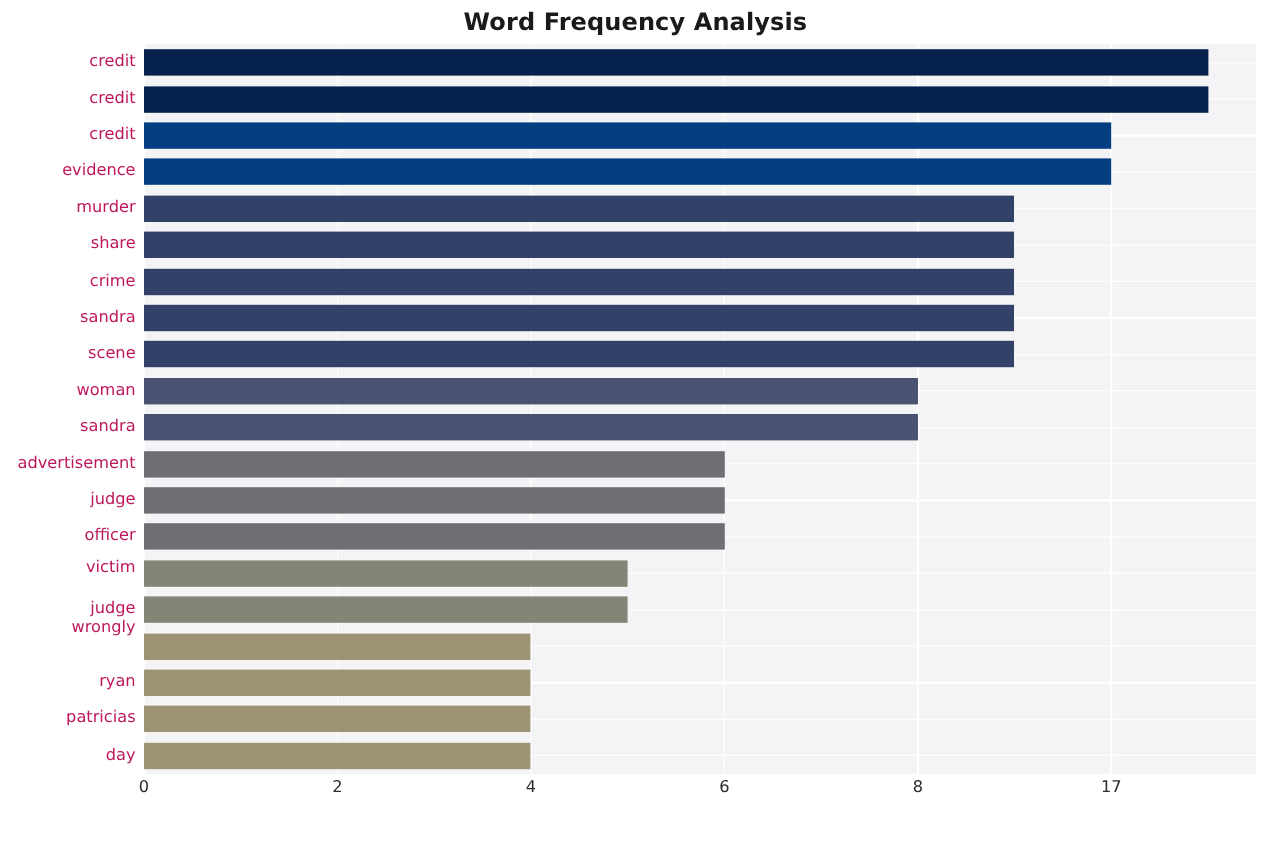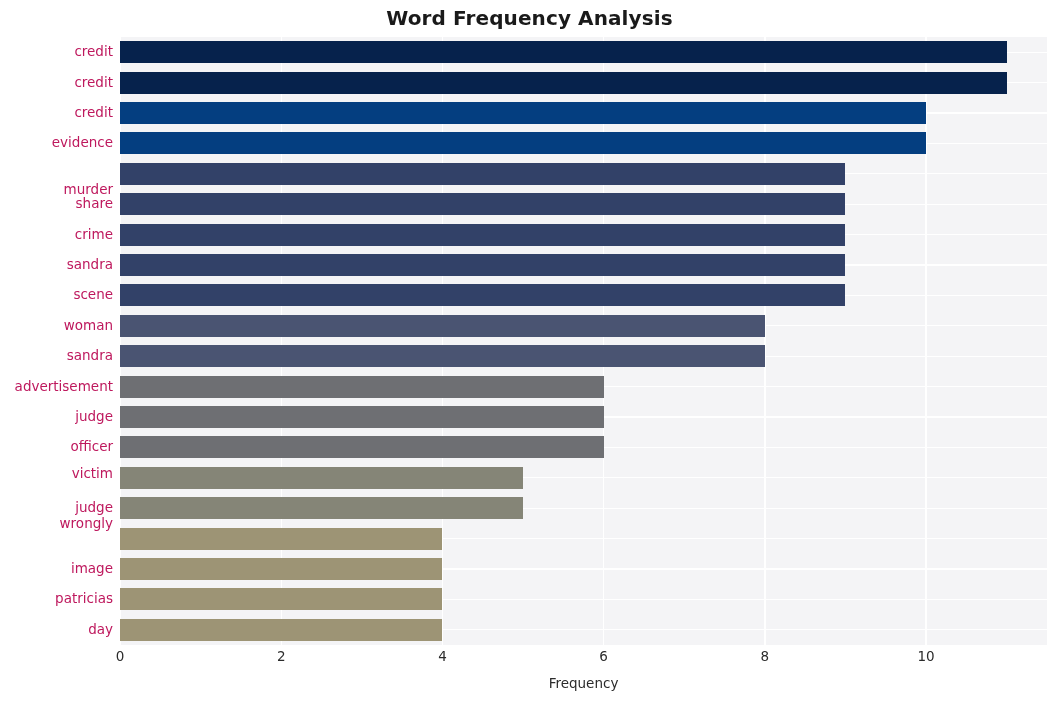--- a/index.html
+++ b/index.html
@@ -161,42 +161,41 @@
       <div class="bar" title="ryan: 4" style="left: 0px; top: 521px; width: 322.435px; background: rgb(157, 148, 117);"></div>
       <div class="bar" title="patricias: 4" style="left: 0px; top: 551.4px; width: 322.435px; background: rgb(157, 148, 117);"></div>
       <div class="bar" title="day: 4" style="left: 0px; top: 581.8px; width: 322.435px; background: rgb(157, 148, 117);"></div>
     </div>
 
   <div id="ylabels">
       <div class="ylabel" style="top: 8.2px;">credit</div>
       <div class="ylabel" style="top: 38.6px;">credit</div>
       <div class="ylabel" style="top: 69px;">credit</div>
       <div class="ylabel" style="top: 99.4px;">evidence</div>
-      <div class="ylabel" style="top: 129.8px; margin-top: 16px;">murder</div>
+      <div class="ylabel" style="top: 129.8px;">murder</div>
       <div class="ylabel" style="top: 160.2px;">share</div>
       <div class="ylabel" style="top: 190.6px;">crime</div>
       <div class="ylabel" style="top: 221px;">sandra</div>
       <div class="ylabel" style="top: 251.4px;">scene</div>
       <div class="ylabel" style="top: 281.8px;">woman</div>
       <div class="ylabel" style="top: 312.2px;">sandra</div>
       <div class="ylabel" style="top: 342.6px;">advertisement</div>
       <div class="ylabel" style="top: 373px;">judge</div>
       <div class="ylabel" style="top: 403.4px; margin-left: 48px;">officer</div>
       <div class="ylabel" style="top: 430px;">victim</div>
       <div class="ylabel" style="top: 464.2px;">judge</div>
       <div class="ylabel" style="top: 480px;">wrongly</div>
-      <div class="ylabel" style="top: 525px;">image</div>
+      <div class="ylabel" style="top: 525px;">ryan</div>
       <div class="ylabel" style="top: 555.4px;">patricias</div>
       <div class="ylabel" style="top: 585.8px;">day</div>
     </div>
 
   <div id="xlabels">
       <div class="xlabel" style="left: 120px;">0</div>
       <div class="xlabel" style="left: 281.217px;">2</div>
       <div class="xlabel" style="left: 442.435px;">4</div>
       <div class="xlabel" style="left: 603.652px;">6</div>
       <div class="xlabel" style="left: 764.87px;">8</div>
-      <div class="xlabel" style="left: 926.087px;">10</div>
+      <div class="xlabel" style="left: 926.087px;">17</div>
     </div>
 
-  <div id="xaxis-title">Frequency</div>
 
 </div>
 
 </body></html>

